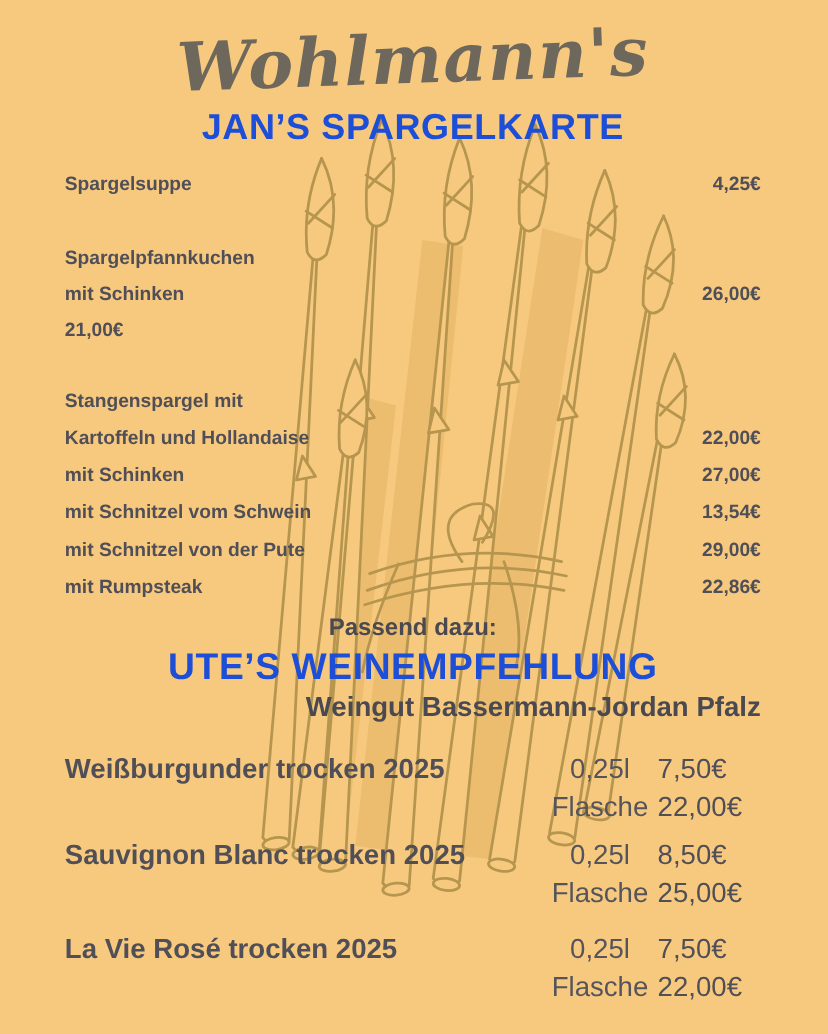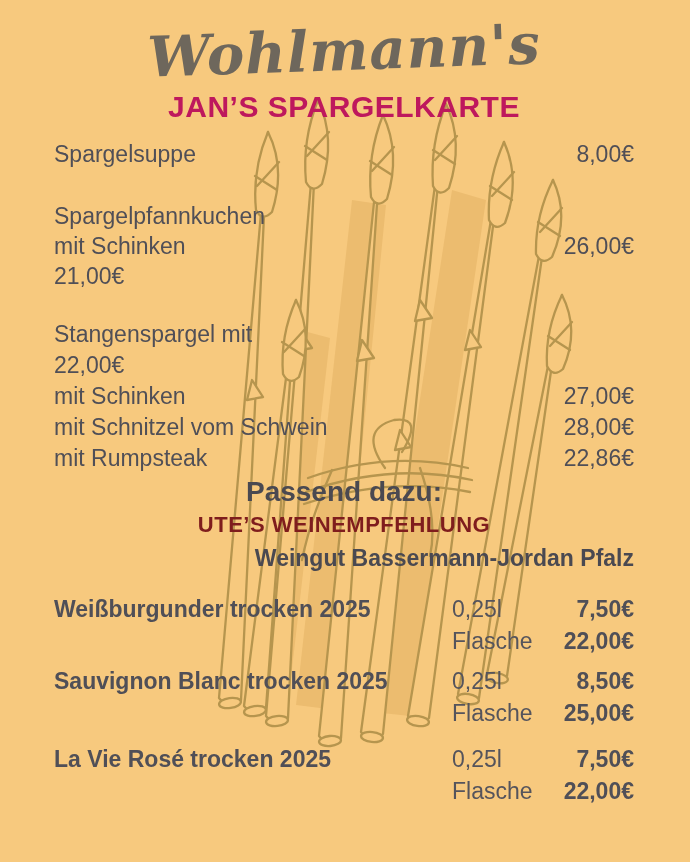--- a/index.html
+++ b/index.html
@@ -13,41 +13,41 @@
   .art{position:absolute;left:0;top:0;width:690px;height:862px;z-index:0;}
   .content{position:absolute;left:0;top:0;width:690px;height:862px;z-index:1;
     box-sizing:border-box;padding:0 56px 0 54px;color:#504f57;}
   .brand{
     text-align:center;margin:10px 0 0;height:80px;line-height:80px;
     font-family:"DejaVu Serif",serif;font-style:italic;font-weight:700;
     font-size:56px;color:#6e675c;transform:rotate(-2deg);letter-spacing:1px;
   }
   .card-title{
     text-align:center;margin:2px 0 0;font-size:30px;line-height:30px;
-    font-weight:700;color:#be185d;letter-spacing:0.5px;
+    font-weight:700;color:#1d4ed8;letter-spacing:0.5px;
   }
   .menu-section{margin:0;}
   .s1{margin-top:17px;}
   .s2{margin-top:32px;}
   .s3{margin-top:28px;}
   .mrow{display:flex;justify-content:space-between;align-items:baseline;
-    font-weight:400;font-size:23px;line-height:30px;}
+    font-weight:700;font-size:16px;line-height:30px;}
   .s3 .mrow{line-height:31px;}
   .mprice{white-space:nowrap;}
-  .pair-lead{margin-top:4px;text-align:center;font-weight:700;font-size:28px;line-height:28px;color:#4a4951;}
-  .wine-title{text-align:center;font-weight:700;font-size:22px;line-height:37px;color:#7f1d1d;letter-spacing:0.5px;margin:0;}
+  .pair-lead{margin-top:4px;text-align:center;font-weight:700;font-size:20px;line-height:28px;color:#4a4951;}
+  .wine-title{text-align:center;font-weight:700;font-size:31px;line-height:37px;color:#1d4ed8;letter-spacing:0.5px;margin:0;}
   .wine-sub{text-align:right;font-weight:700;font-size:23px;line-height:27px;color:#4a4951;margin-top:2px;}
   .wine-list{margin-top:21px;}
   .wine-item{margin:0;}
   .wi2{margin-top:8px;}
   .wi3{margin-top:14px;}
   .wine-line{display:flex;align-items:baseline;font-size:23px;line-height:32px;}
   .wname{flex:1;font-weight:700;}
-  .qty{width:96px;text-align:left;font-weight:400;color:#55545c;white-space:nowrap;}
-  .price{width:86px;text-align:right;font-weight:700;white-space:nowrap;}
+  .qty{width:96px;text-align:center;font-weight:400;color:#55545c;white-space:nowrap;}
+  .price{width:86px;font-weight:400;white-space:nowrap;}
 </style>
 </head>
 <body>
 
 <div class="page">
 
   <svg class="art" viewBox="0 0 690 862" fill="none" stroke="#b6954e" stroke-width="2.3" stroke-linejoin="round" stroke-linecap="round">
 
     <g stroke="none" fill="#e4b264" opacity="0.55">
       <path d="M352 200 L296 705 L336 710 L386 205 Z"></path>
@@ -113,21 +113,21 @@
   </svg>
 
   <div class="content">
 
     <h1 class="brand">Wohlmann's</h1>
     <h2 class="card-title">JAN’S SPARGELKARTE</h2>
 
     <div class="menu-section s1">
       <div class="mrow">
         <span>Spargelsuppe</span>
-        <span class="mprice">8,00€</span>
+        <span class="mprice">4,25€</span>
       </div>
     </div>
 
     <div class="menu-section s2">
       <div class="mrow">
         <span>Spargelpfannkuchen</span>
         <span class="mprice"></span>
       </div>
       <div class="mrow">
         <span>mit Schinken</span>
@@ -137,29 +137,34 @@
         <span class="mprice">21,00€</span>
       </div>
     </div>
 
     <div class="menu-section s3">
       <div class="mrow">
         <span>Stangenspargel mit</span>
         <span class="mprice"></span>
       </div>
       <div class="mrow">
+        <span>Kartoffeln und Hollandaise</span>
         <span class="mprice">22,00€</span>
       </div>
       <div class="mrow">
         <span>mit Schinken</span>
         <span class="mprice">27,00€</span>
       </div>
       <div class="mrow">
         <span>mit Schnitzel vom Schwein</span>
-        <span class="mprice">28,00€</span>
+        <span class="mprice">13,54€</span>
+      </div>
+      <div class="mrow">
+        <span>mit Schnitzel von der Pute</span>
+        <span class="mprice">29,00€</span>
       </div>
       <div class="mrow">
         <span>mit Rumpsteak</span>
         <span class="mprice">22,86€</span>
       </div>
     </div>
 
     <div class="pair-lead">Passend dazu:</div>
     <h3 class="wine-title">UTE’S WEINEMPFEHLUNG</h3>
     <div class="wine-sub">Weingut Bassermann-Jordan Pfalz</div>

